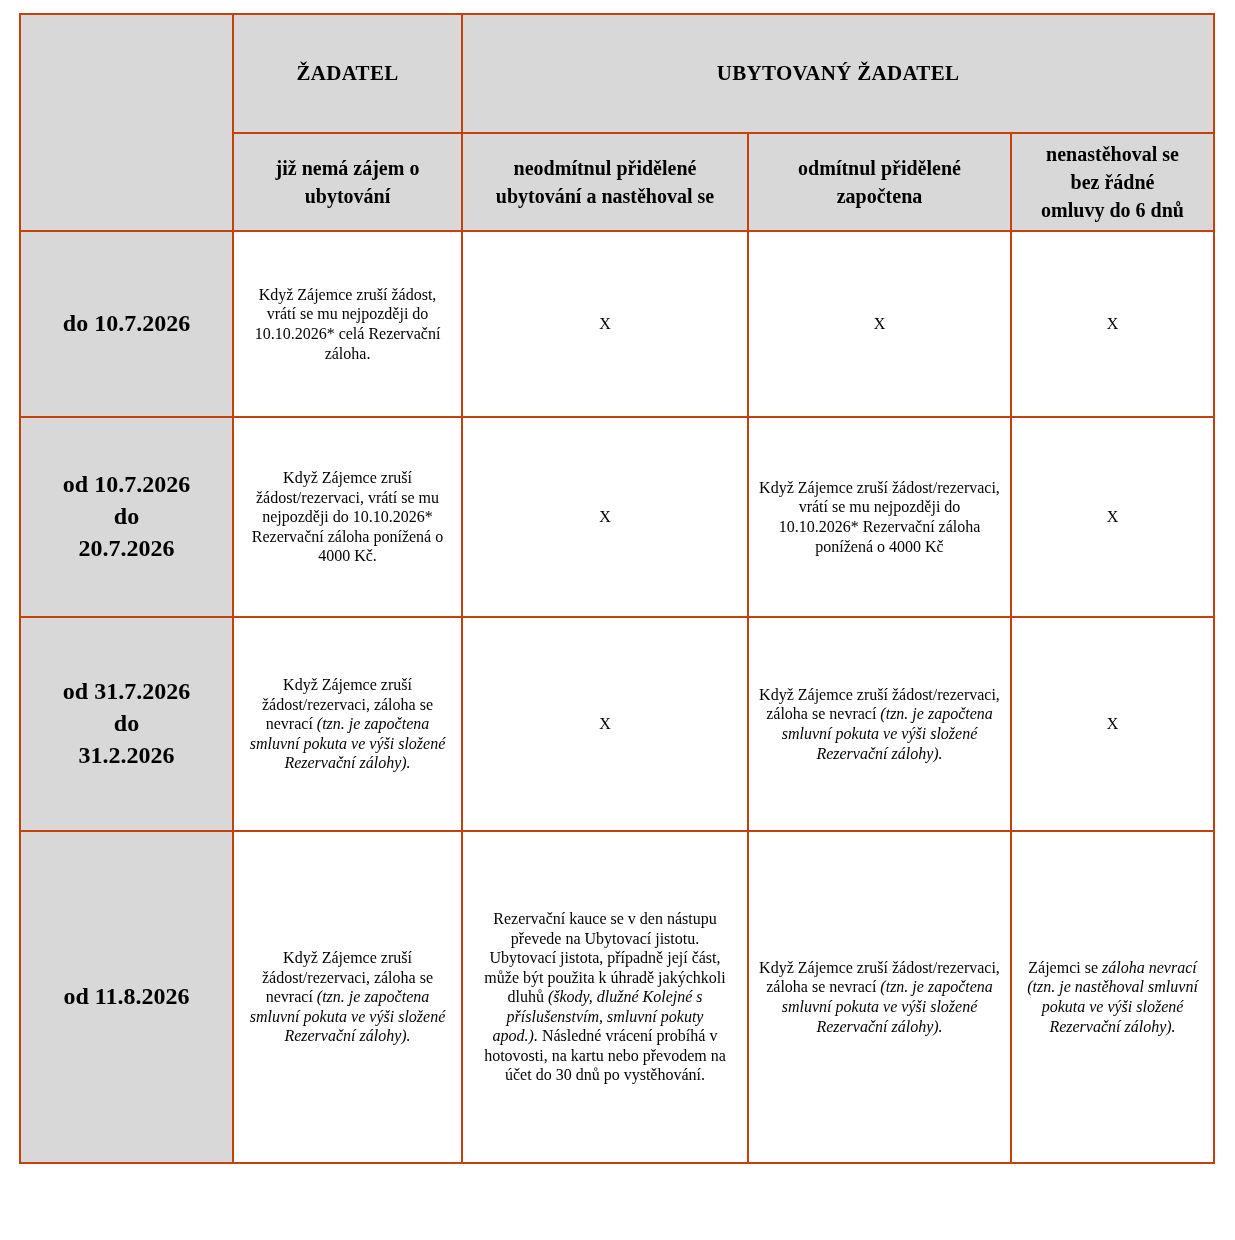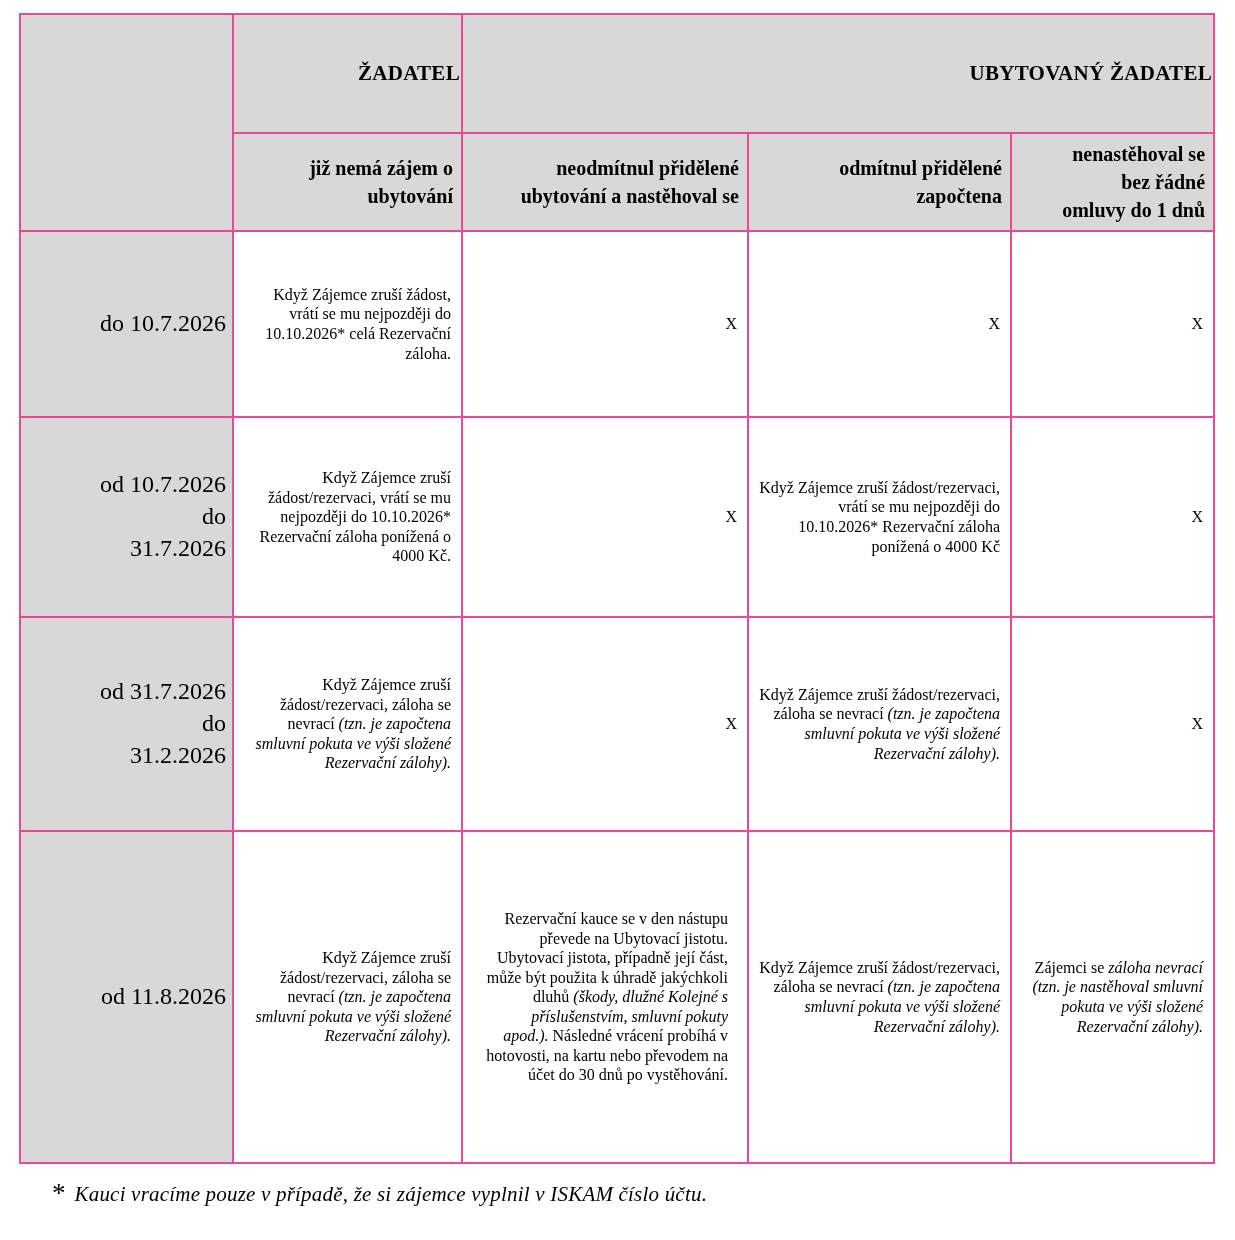--- a/index.html
+++ b/index.html
@@ -18,41 +18,41 @@
   }
   table.refund {
     position: absolute;
     left: 19px;
     top: 13px;
     width: 1194px;
     border-collapse: collapse;
     table-layout: fixed;
   }
   table.refund td {
-    border: 2px solid #ec4899;
+    border: 2px solid #c2410c;
     vertical-align: middle;
-    text-align: right;
+    text-align: center;
     overflow: hidden;
   }
   .shade { background: #d8d8d8; }
   .ghead {
     font-weight: bold;
     font-size: 21px;
     line-height: 1.25;
     letter-spacing: 0.3px;
   }
   .chead {
     font-weight: bold;
     font-size: 20px;
     line-height: 1.4;
     white-space: pre-line;
     padding: 6px 8px;
   }
   .period {
-    font-weight: normal;
+    font-weight: bold;
     font-size: 24px;
     line-height: 1.32;
     white-space: pre-line;
     padding: 4px 6px;
   }
   .cell {
     font-size: 16px;
     line-height: 1.22;
     padding: 6px 10px;
   }
@@ -98,35 +98,35 @@
 
     <tr style="height:93px">
       <td class="shade chead">již nemá zájem o
 ubytování</td>
       <td class="shade chead">neodmítnul přidělené
 ubytování a nastěhoval se</td>
       <td class="shade chead">odmítnul přidělené
 započtena</td>
       <td class="shade chead">nenastěhoval se
 bez řádné
-omluvy do 1 dnů</td>
+omluvy do 6 dnů</td>
     </tr>
 
     <tr style="height:186px">
       <td class="shade period">do 10.7.2026</td>
       <td class="cell"><span>Když Zájemce zruší žádost, vrátí se mu nejpozději do 10.10.2026* celá Rezervační záloha.</span></td>
       <td class="cell"><span>X</span></td>
       <td class="cell"><span>X</span></td>
       <td class="cell"><span>X</span></td>
     </tr>
 
     <tr style="height:200px">
       <td class="shade period">od 10.7.2026
 do
-31.7.2026</td>
+20.7.2026</td>
       <td class="cell"><span>Když Zájemce zruší žádost/rezervaci, vrátí se mu nejpozději do 10.10.2026* Rezervační záloha ponížená o 4000 Kč.</span></td>
       <td class="cell"><span>X</span></td>
       <td class="cell"><span>Když Zájemce zruší žádost/rezervaci, vrátí se mu nejpozději do 10.10.2026* Rezervační záloha ponížená o 4000 Kč</span></td>
       <td class="cell"><span>X</span></td>
     </tr>
 
     <tr style="height:214px">
       <td class="shade period">od 31.7.2026
 do
 31.2.2026</td>
@@ -139,17 +139,14 @@
     <tr style="height:332px">
       <td class="shade period">od 11.8.2026</td>
       <td class="cell"><span>Když Zájemce zruší žádost/rezervaci, záloha se nevrací </span><i>(tzn. je započtena smluvní pokuta ve výši složené Rezervační zálohy).</i></td>
       <td class="cell tight"><span>Rezervační kauce se v den nástupu převede na Ubytovací jistotu. Ubytovací jistota, případně její část, může být použita k úhradě jakýchkoli dluhů </span><i>(škody, dlužné Kolejné s příslušenstvím, smluvní pokuty apod.).</i><span> Následné vrácení probíhá v hotovosti, na kartu nebo převodem na účet do 30 dnů po vystěhování.</span></td>
       <td class="cell"><span>Když Zájemce zruší žádost/rezervaci, záloha se nevrací </span><i>(tzn. je započtena smluvní pokuta ve výši složené Rezervační zálohy).</i></td>
       <td class="cell"><span>Zájemci se </span><i>záloha nevrací (tzn. je nastěhoval smluvní pokuta ve výši složené Rezervační zálohy).</i></td>
     </tr>
   </tbody>
     </table>
 
-  <div class="footnote">
-    <span class="fn-marker">*</span><span class="fn-text">Kauci vracíme pouze v případě, že si zájemce vyplnil v ISKAM číslo účtu.</span>
-  </div>
 
 </div>
 
 </body></html>

